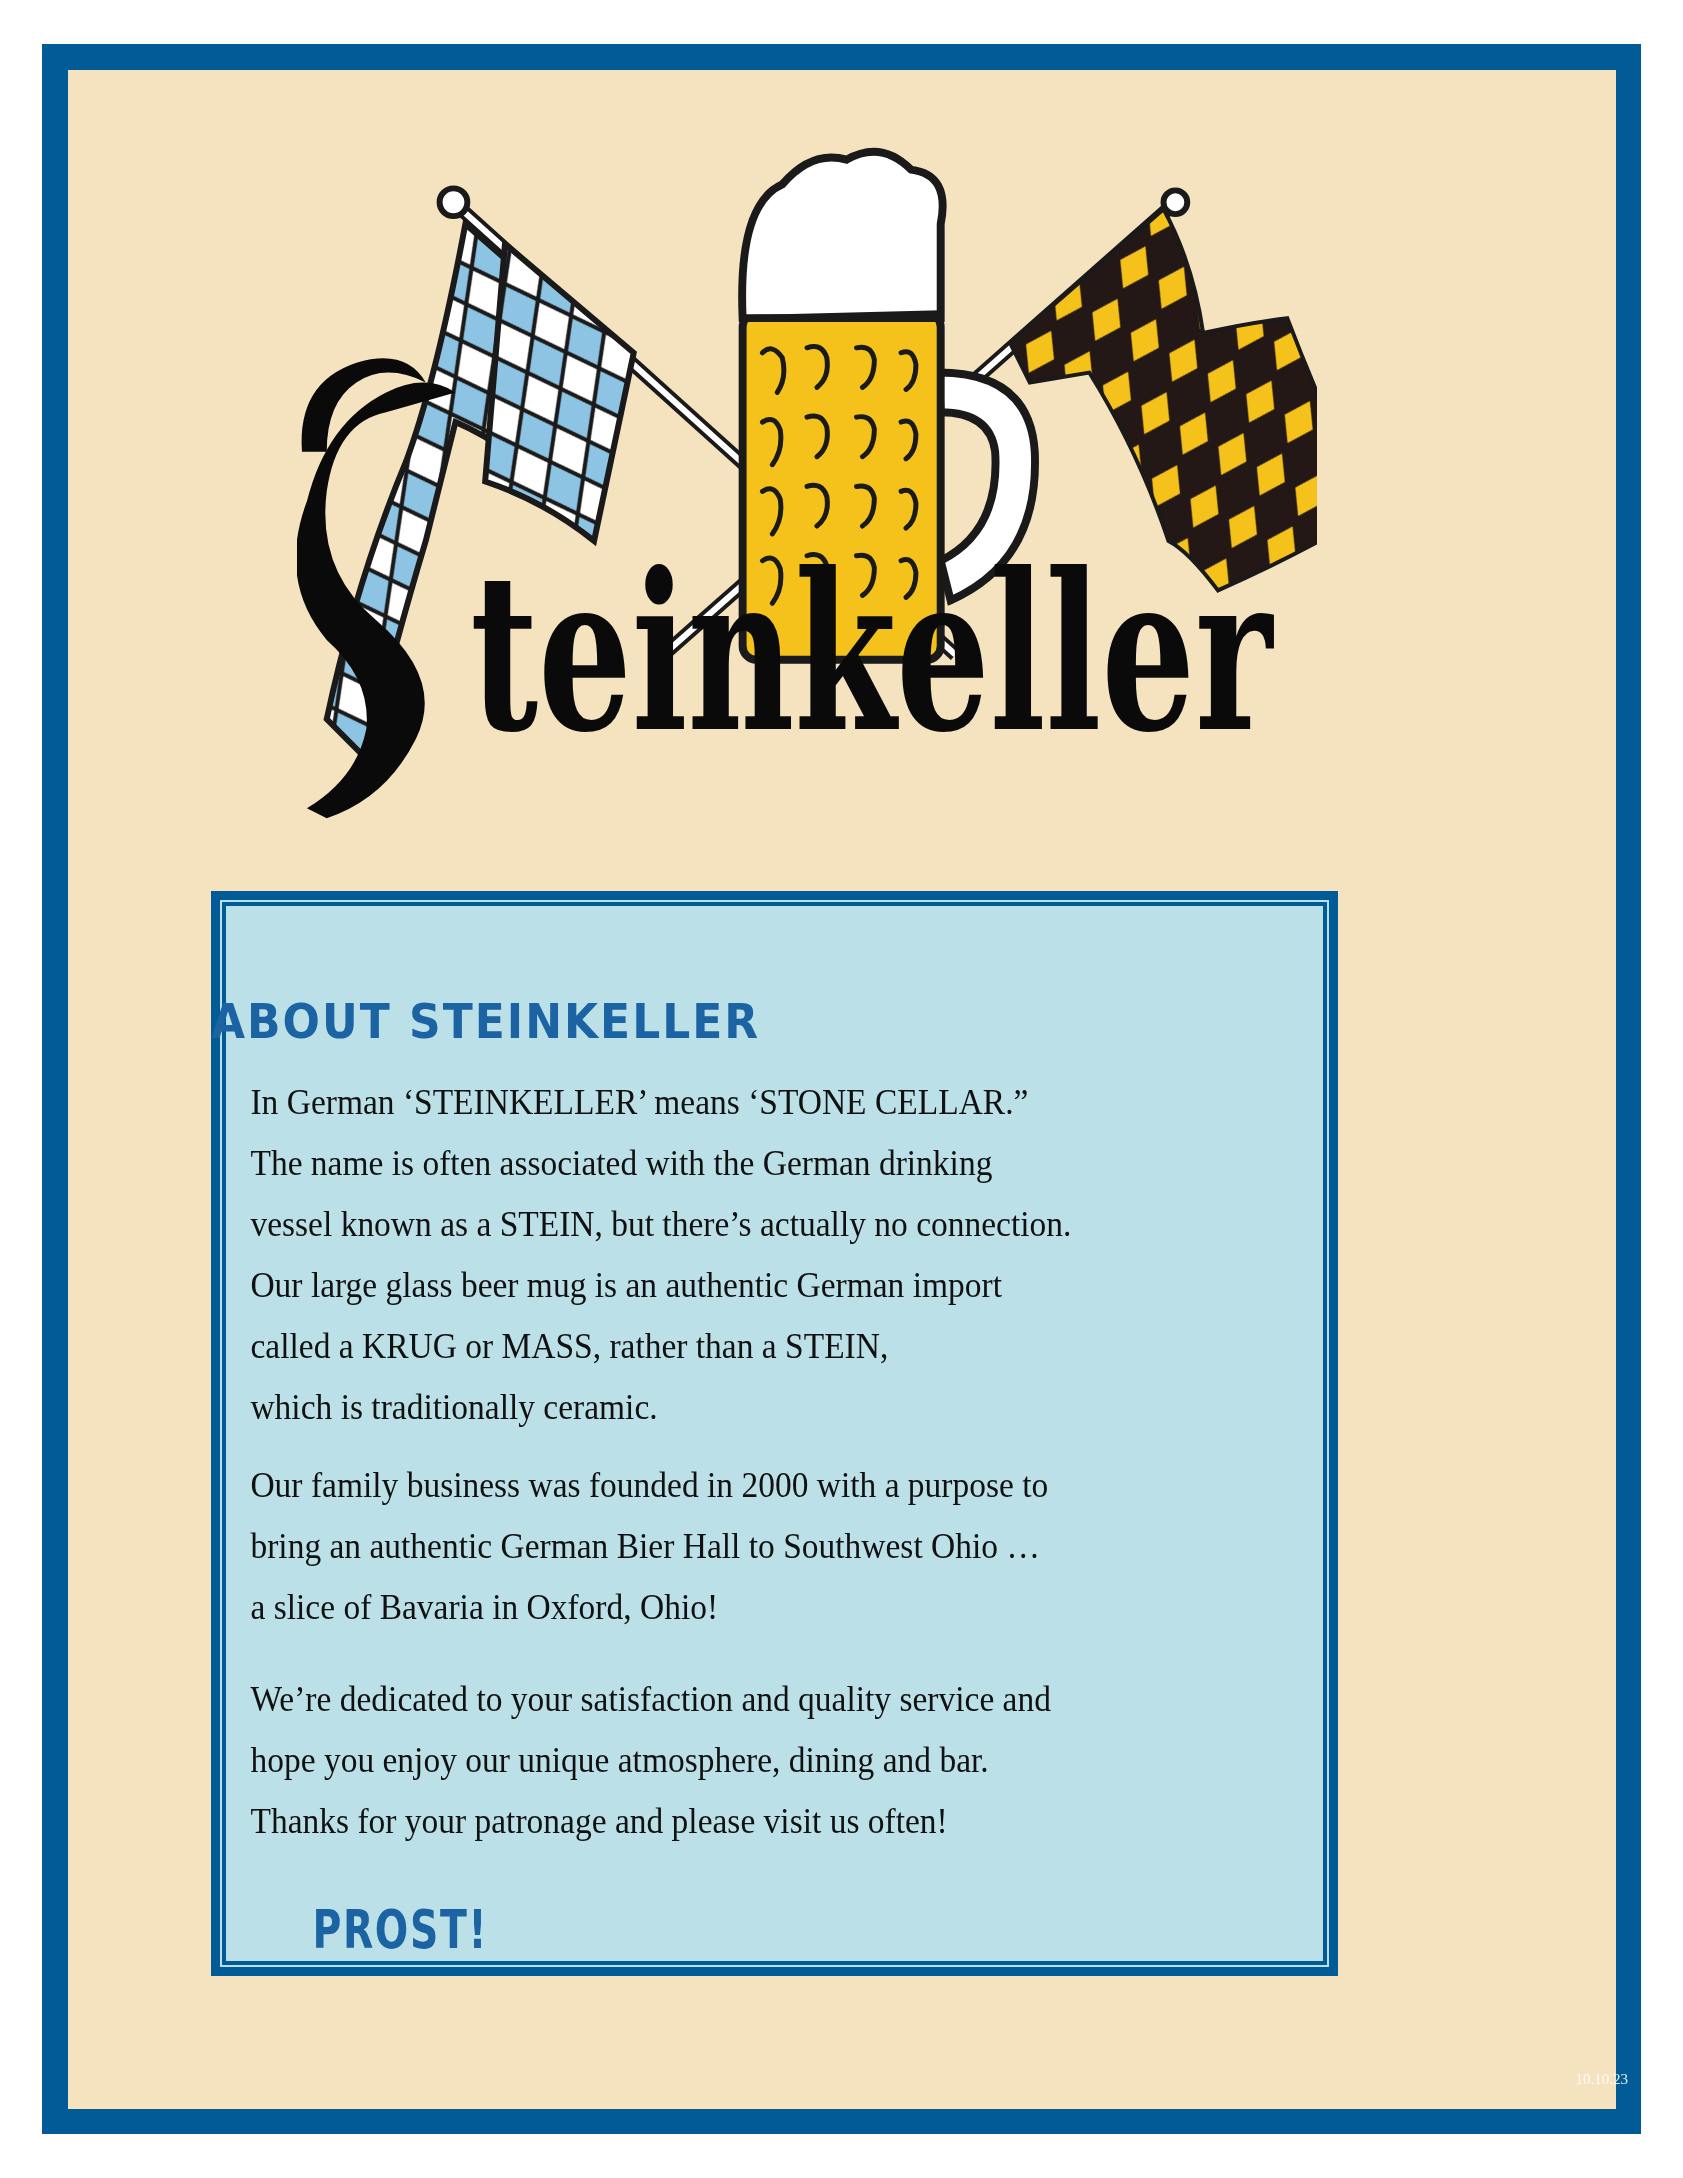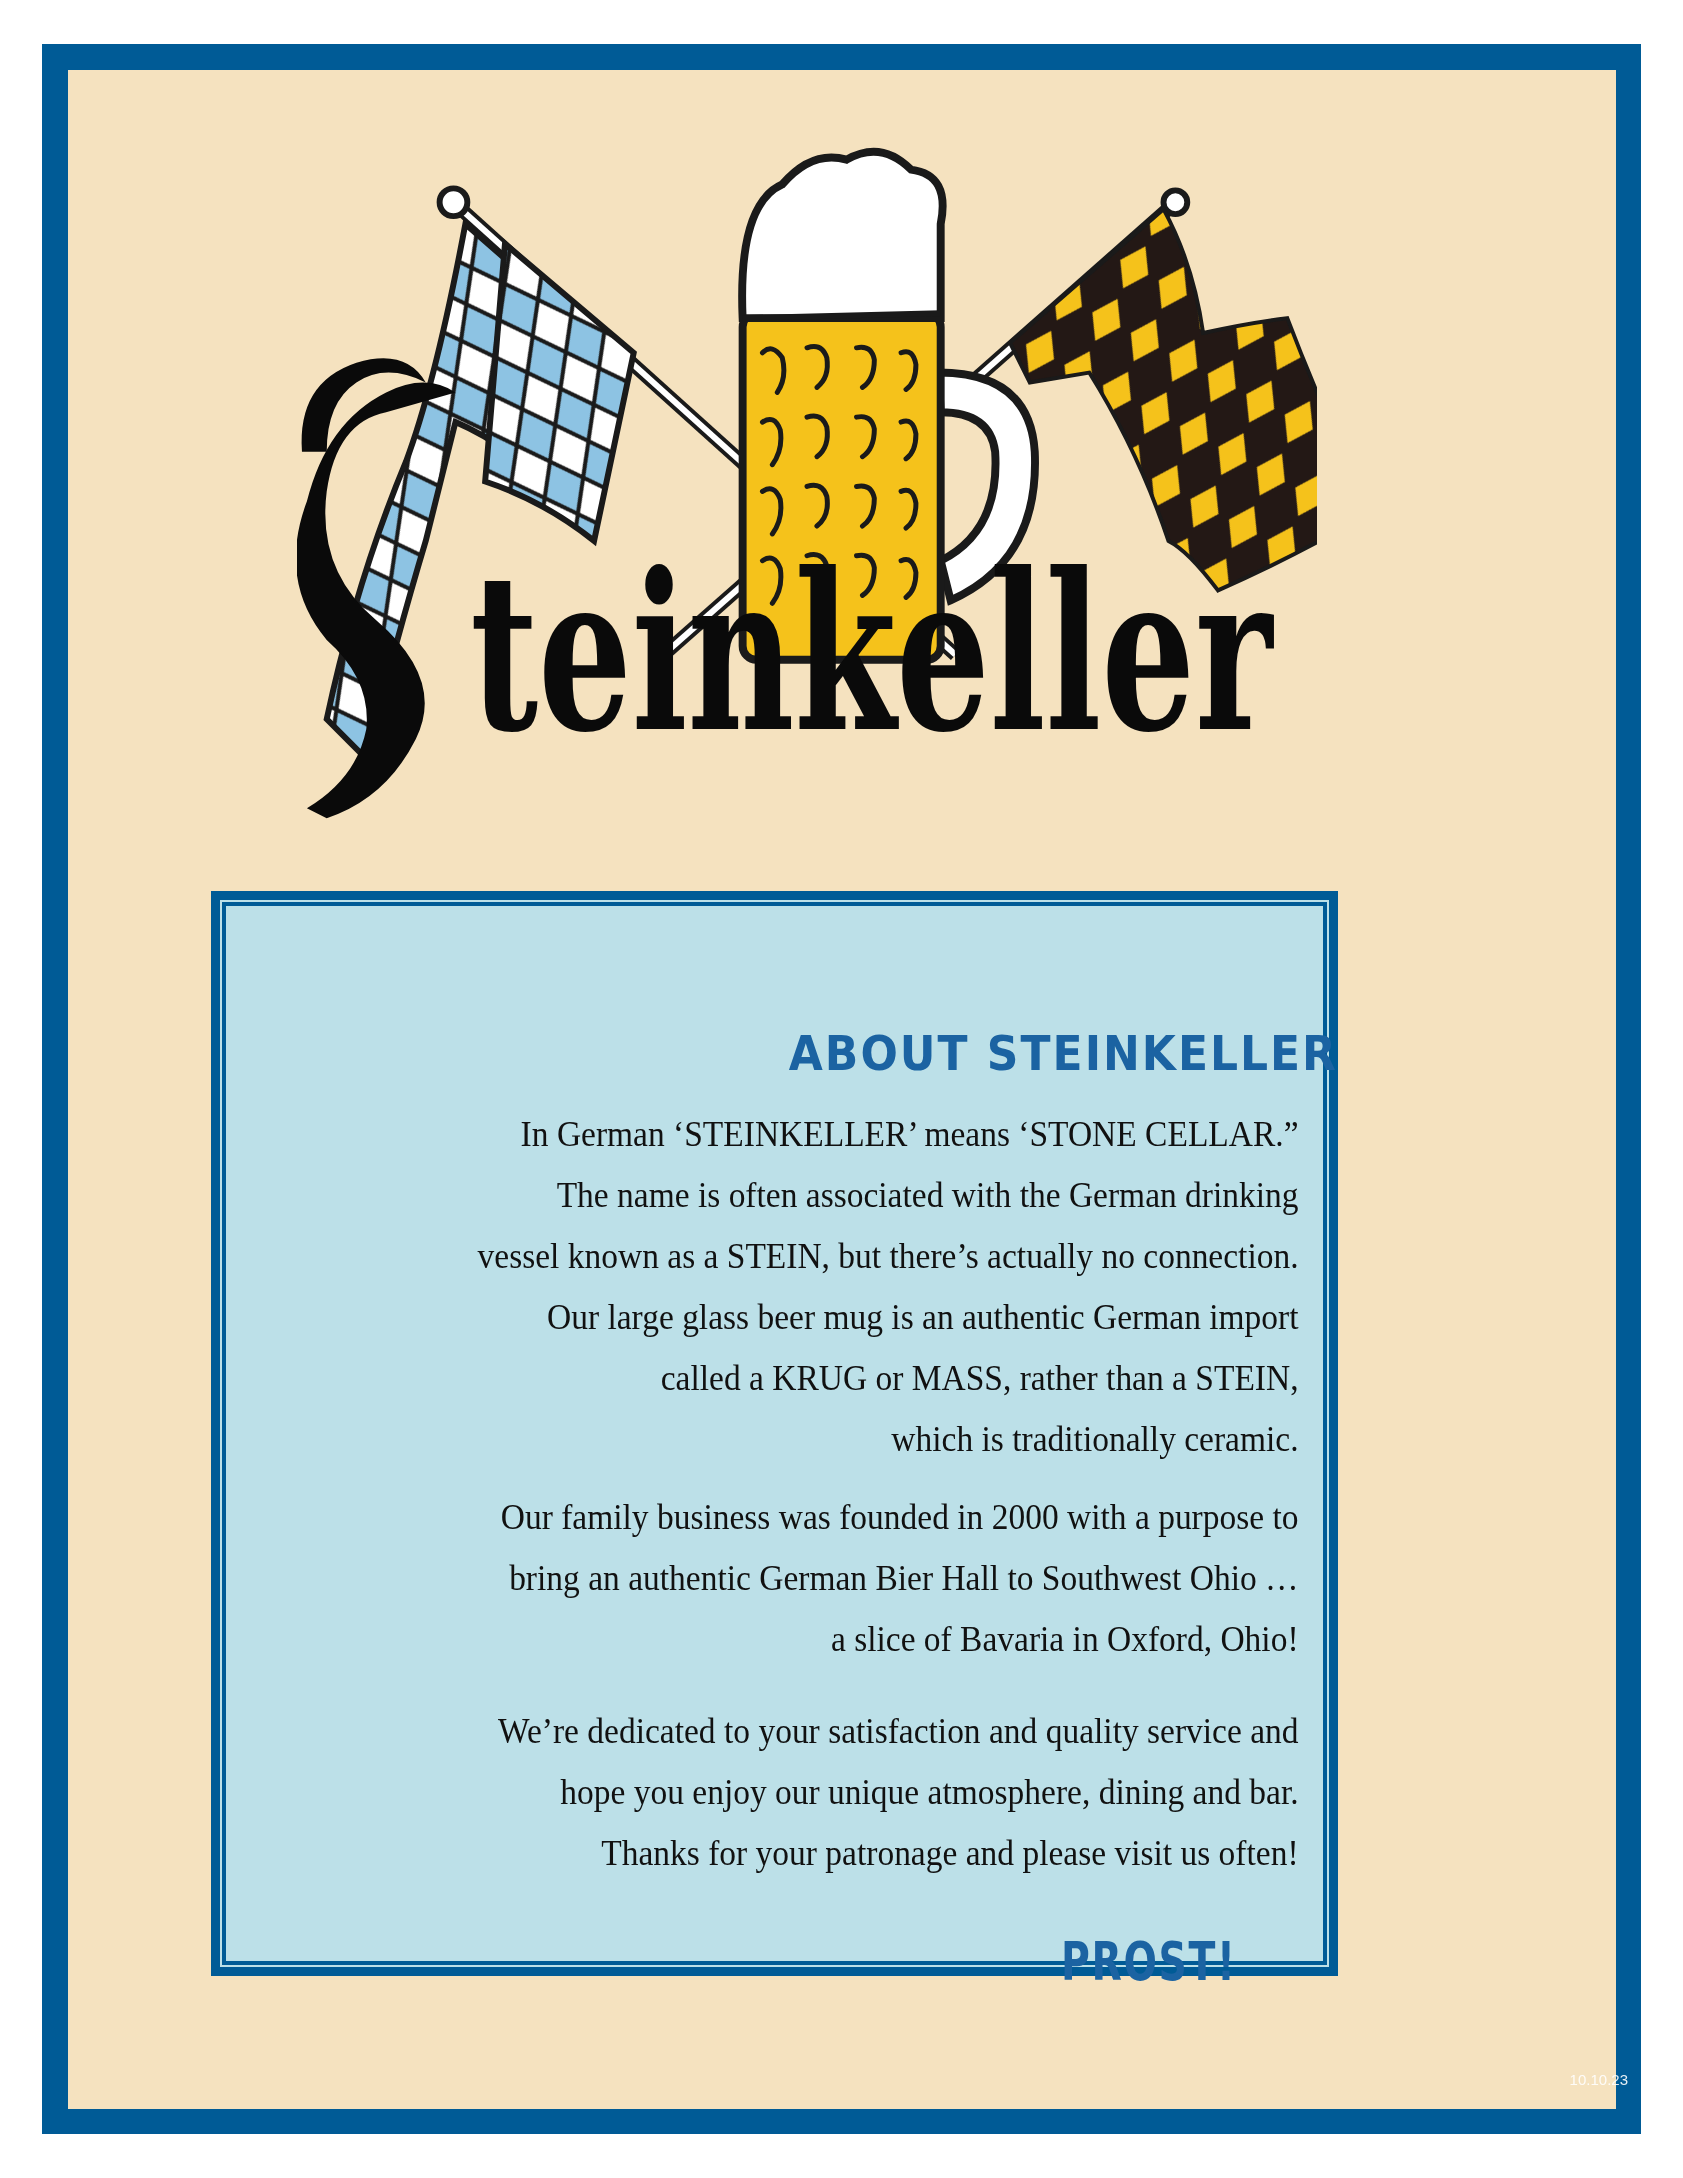--- a/index.html
+++ b/index.html
@@ -28,22 +28,21 @@
   .about-inner-border {
     position: absolute; left: 11px; top: 11px; right: 11px; bottom: 11px;
     background: #005B96;
   }
   .about-fill {
     position: absolute; left: 15px; top: 15px; right: 15px; bottom: 15px;
     background: #BCE0E8;
   }
   .about-content {
     position: absolute; left: 0; right: 0; top: 0; bottom: 0;
-    text-align: right;
-    margin-top: 32px;
+    text-align: left;
   }
   .heading {
     position: absolute; left: 0; right: 0;
     font-family: "DejaVu Sans", sans-serif; font-weight: bold;
     color: #1B63A2; letter-spacing: 2px;
     transform: scaleY(1.08);
   }
   .heading.title { top: 105px; font-size: 44px; }
   .heading.prost { top: 1010px; font-size: 48px; transform: scaleX(0.82) scaleY(1.1); }
   .para {
@@ -51,21 +50,21 @@
     font-family: "Liberation Serif", "DejaVu Serif", serif;
     color: #111111; font-size: 36px; line-height: 61px;
     transform: scaleX(0.93);
   }
   .para .line { display: block; white-space: nowrap; }
   .para.p1 { top: 181px; }
   .para.p2 { top: 564px; }
   .para.p3 { top: 778px; }
   .footer-date {
     position: absolute; right: 55px; top: 2071px;
-    font-family: Liberation Sans, sans-serif; font-size: 15px; color: #FFFFFF;
+    font-family: Liberation Serif, serif; font-size: 15px; color: #FFFFFF;
     opacity: 0.9;
   }
 </style>
 </head>
 <body>
 
 <div class="page-frame">
   <div class="page-inner"></div>
 </div>
 

